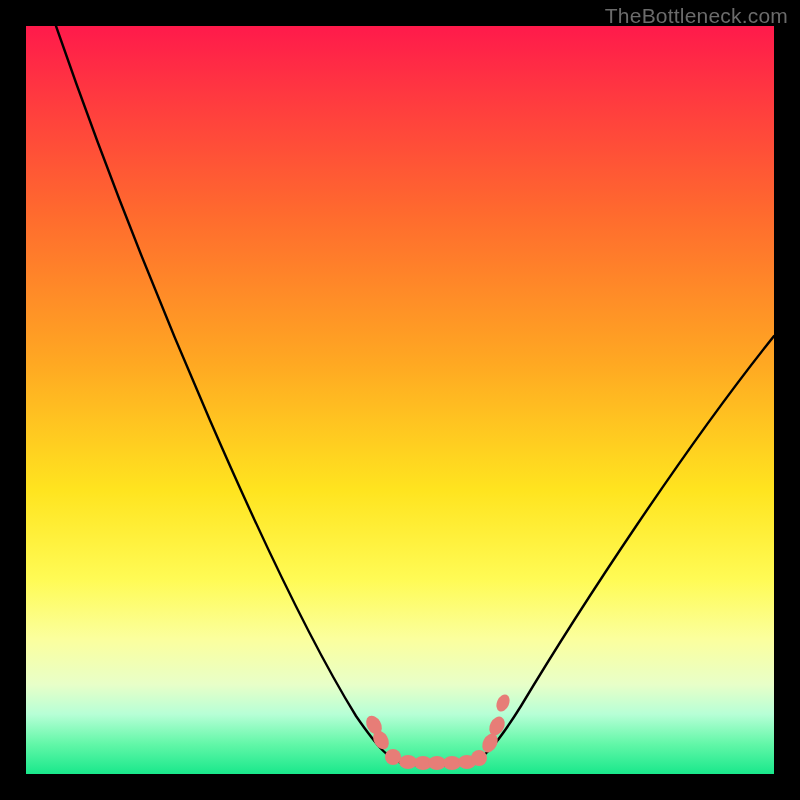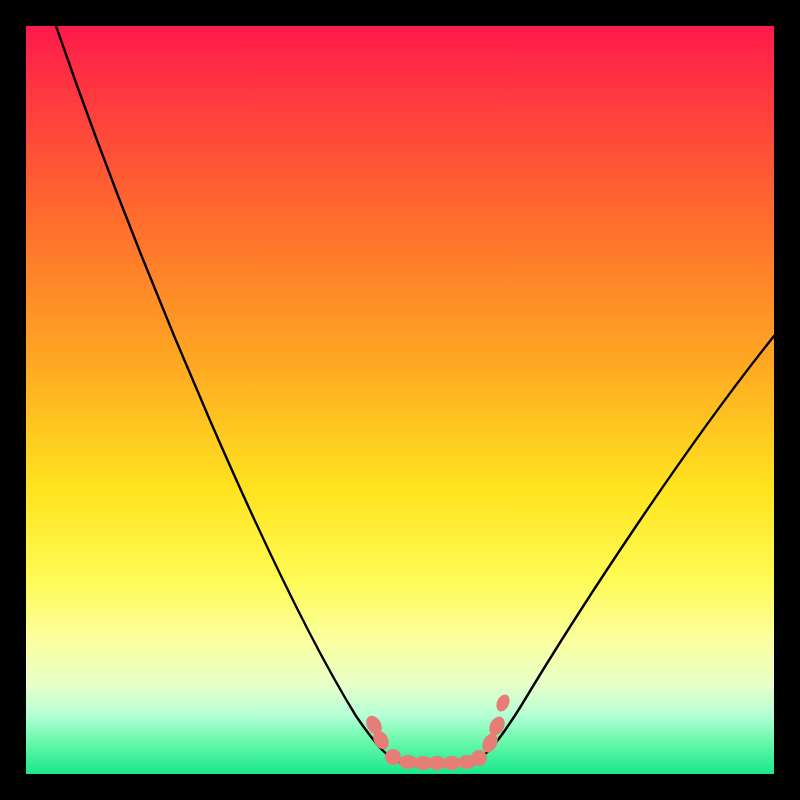--- a/index.html
+++ b/index.html
@@ -83,13 +83,14 @@
         <ellipse cx="426" cy="737" rx="9" ry="7"></ellipse>
         <ellipse cx="441" cy="736" rx="9" ry="7"></ellipse>
         <ellipse cx="453" cy="732" rx="8" ry="8"></ellipse>
         <ellipse cx="464" cy="717" rx="7" ry="10" transform="rotate(28 464 717)"></ellipse>
         <ellipse cx="471" cy="700" rx="7" ry="10" transform="rotate(28 471 700)"></ellipse>
         <ellipse cx="477" cy="677" rx="6" ry="9" transform="rotate(24 477 677)"></ellipse>
       </g>
     </svg>
   </div>
 
+  <div class="watermark">TheBottleneck.com</div>
 </div>
 
 </body></html>

